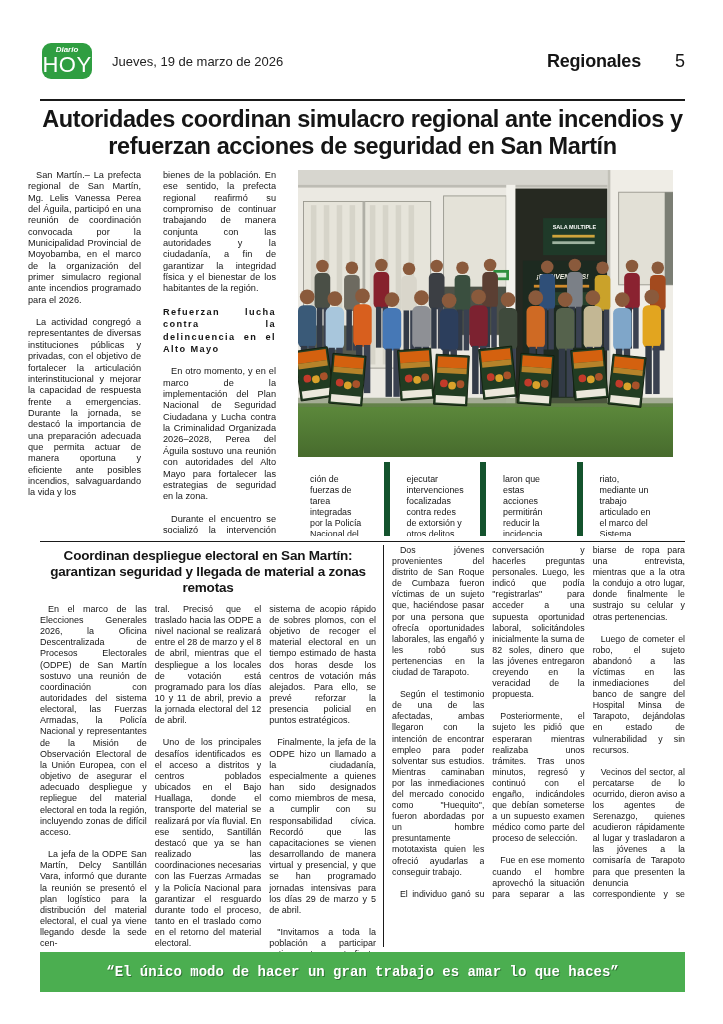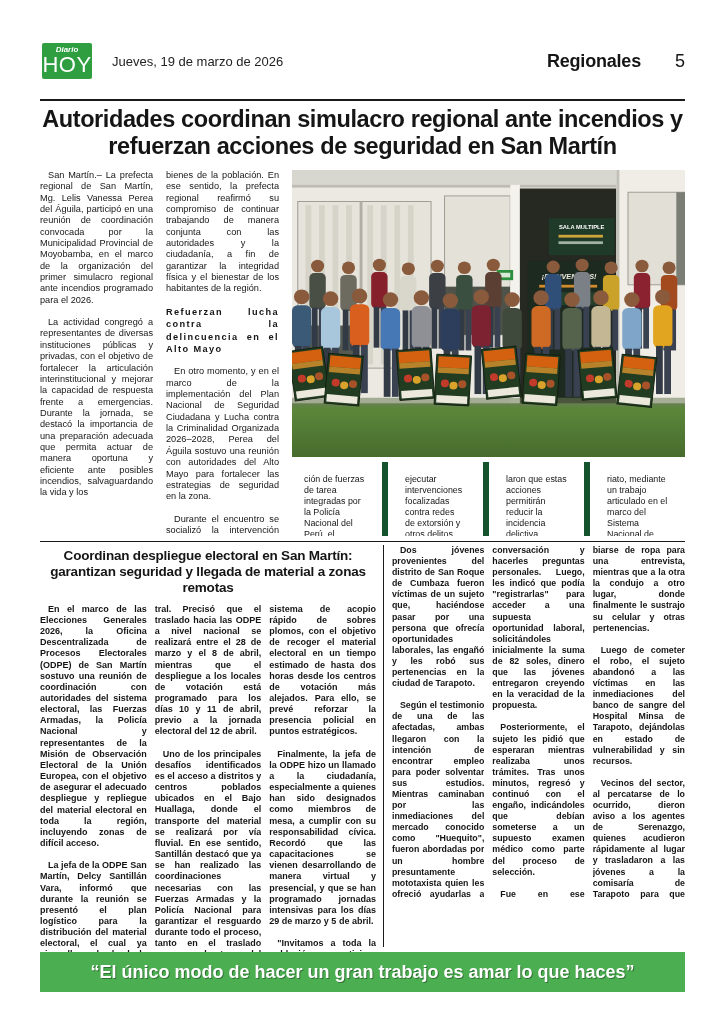--- a/index.html
+++ b/index.html
@@ -15,59 +15,59 @@
   .date{margin-left:20px;font-size:13px;color:#222;}
   .section{margin-left:auto;font-weight:bold;font-size:18px;letter-spacing:-.2px;}
   .pagenum{margin-left:34px;font-size:18px;}
   .hdr-rule{position:absolute;left:40px;right:38px;top:99px;border-top:2.5px solid #1a1a1a;}
 
   
   .main-title{position:absolute;left:40px;right:38px;top:106px;text-align:center;
               font-size:23.5px;font-weight:bold;line-height:1.17;letter-spacing:-.4px;}
 
   
-  .top-article{position:absolute;left:40px;top:170px;width:645px;height:366px;display:flex;gap:13px;}
+  .top-article{position:absolute;left:28px;top:170px;width:645px;height:366px;display:flex;gap:22px;}
   .tcol{flex:0 0 113px;width:113px;height:100%;overflow:hidden;}
   p.body{font-size:9.2px;line-height:11.35px;text-align:justify;margin:0 0 11px 0;text-indent:8px;}
   p.noind{text-indent:0;}
   .subhead{font-size:9.2px;line-height:12.4px;font-weight:bold;letter-spacing:1.4px;
            text-align:justify;margin:7px 0 11px 0;}
   .photo-wrap{flex:1;display:flex;flex-direction:column;}
   svg.photo{width:100%;height:310px;display:block;}
   .cont-row{display:flex;margin-top:5px;height:74px;}
   .ccol{flex:1;padding:0 5px;border-left:6px solid #14532d;overflow:hidden;}
   .ccol:first-child{border-left:none;padding-left:0;}
   .ccol p{font-size:8.9px;line-height:11px;margin:12px;text-indent:0;}
 
   
   .sec-rule{position:absolute;left:40px;right:38px;top:541px;border-top:1.5px solid #1a1a1a;}
   .bottom{position:absolute;left:40px;top:545px;width:645px;height:402px;display:flex;}
   .b-left{width:336px;padding-right:7px;}
   .b-div{width:0;border-left:1.2px solid #1a1a1a;}
   .b-right{flex:1;padding-left:8px;}
   .b-title{text-align:center;font-weight:bold;font-size:13.5px;line-height:1.18;
            letter-spacing:-.2px;margin:3px 6px 8px 6px;}
-  .b-cols{display:flex;gap:8px;height:356px;overflow:hidden;font-weight:bold;}
+  .b-cols{display:flex;gap:8px;height:356px;overflow:hidden;}
   .b-col{flex:1;overflow:hidden;}
   .b-left .b-col p{font-size:9px;line-height:11.15px;}
   .b-right .b-col p{font-size:8.8px;line-height:11.1px;}
 
   
   .banner{position:absolute;left:40px;right:38px;top:952px;height:40px;color:#fff;
           display:flex;align-items:center;justify-content:center;
-          font-family:Liberation Sans, sans-serif;font-weight:bold;font-size:18px;
+          font-family:Liberation Mono, monospace;font-weight:bold;font-size:14px;
           text-shadow:1px 1px 0 rgba(0,0,0,.35);}
 </style>
 </head>
 <body>
 
 <div class="page">
 
   <div class="hdr">
-    <div class="logo" style="background: rgb(47, 158, 65);">
+    <div class="logo" style="background: rgb(47, 158, 65); border-radius: 9px;">
       <span class="sm">Diario</span>
       <span class="lg">HOY</span>
     </div>
     <div class="date">Jueves, 19 de marzo de 2026</div>
     <div class="section">Regionales</div>
     <div class="pagenum">5</div>
   </div>
   <div class="hdr-rule"></div>
 
   <div class="main-title">Autoridades coordinan simulacro regional ante incendios y refuerzan acciones de seguridad en San Martín</div>

